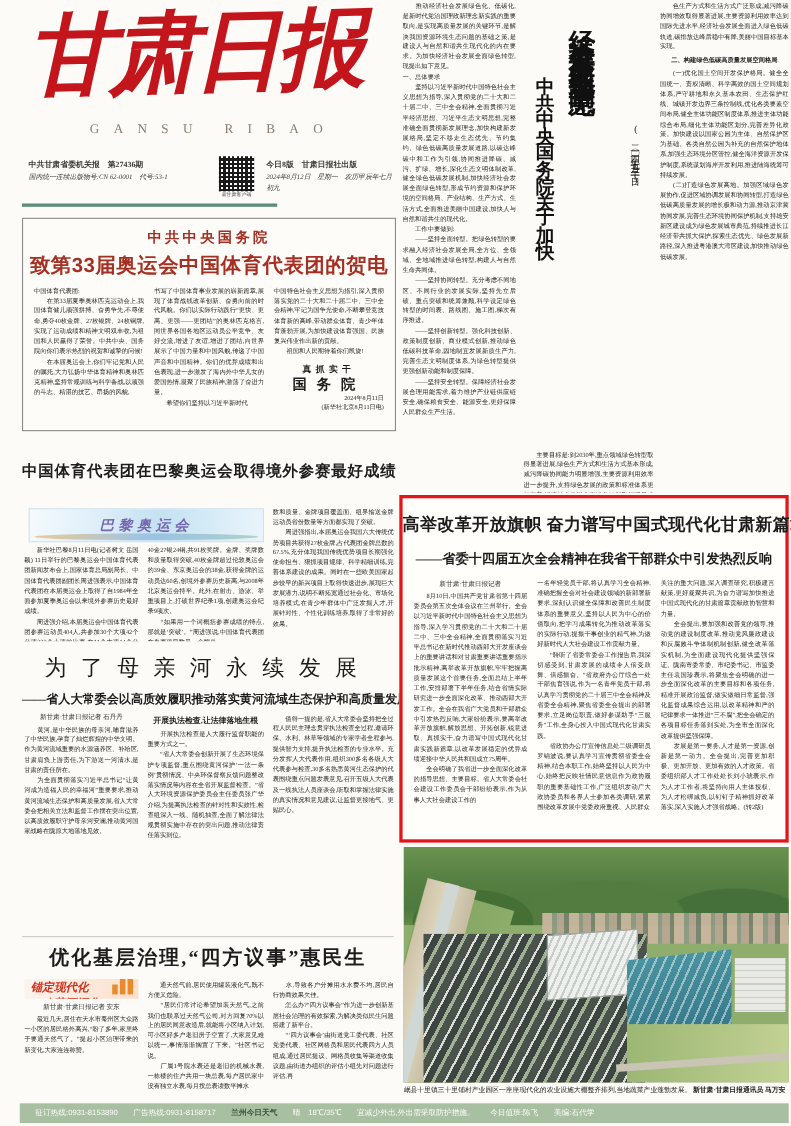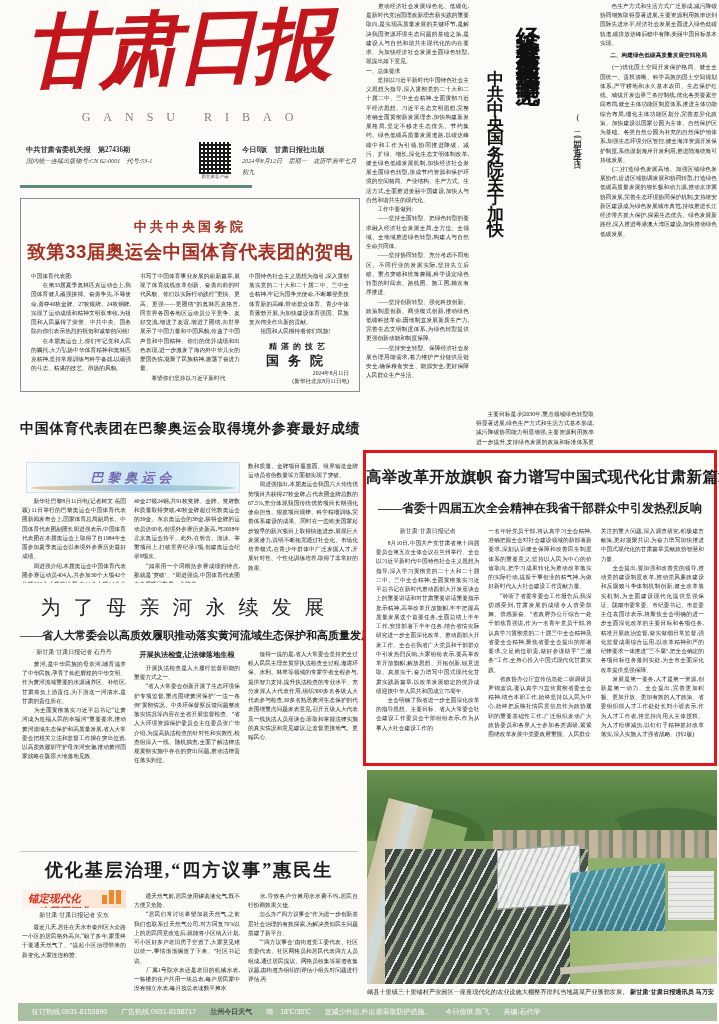--- a/index.html
+++ b/index.html
@@ -134,33 +134,33 @@
   <div class="abs body-text" style="left:476px; top:410px; width:118px; height:38px;">　　主要目标是:到2030年,重点领域绿色转型取得显著进展,绿色生产方式和生活方式基本形成,减污降碳协同能力明显增强,主要资源利用效率进一步提升,支持绿色发展的政策和标准体系更加完善,经济社会发展全面绿色转型取得明显成效。到2035年,绿色低碳循环发展经济体系基本建立。</div>
 
   <div class="abs" style="left:600px; top:2px; width:117px; height:446px; overflow:hidden;">
     <div class="body-text">　　色生产方式和生活方式广泛形成,减污降碳协同增效取得显著进展,主要资源利用效率达到国际先进水平,经济社会发展全面进入绿色低碳轨道,碳排放达峰后稳中有降,美丽中国目标基本实现。</div>
     <div class="body-text" style="font-weight:bold; text-align:center; margin:3px 0;">二、构建绿色低碳高质量发展空间格局</div>
     <div class="body-text">　　(一)优化国土空间开发保护格局。健全全国统一、责权清晰、科学高效的国土空间规划体系,严守耕地和永久基本农田、生态保护红线、城镇开发边界三条控制线,优化各类要素空间布局,健全主体功能区制度体系,推进主体功能综合布局,细化主体功能区划分,完善差异化政策。加快建设以国家公园为主体、自然保护区为基础、各类自然公园为补充的自然保护地体系,加强生态环境分区管控,健全海洋资源开发保护制度,系统谋划海岸开发利用,推进陆海统筹可持续发展。
 　　(二)打造绿色发展高地。加强区域绿色发展协作,促进区域协调发展和协同转型,打造绿色低碳高质量发展的增长极和动力源,推动京津冀协同发展,完善生态环境协同保护机制,支持雄安新区建设成为绿色发展城市典范,持续推进长江经济带共抓大保护,探索生态优先、绿色发展新路径,深入推进粤港澳大湾区建设,加快推动绿色低碳发展。</div>
   </div>
 
   <div class="abs greet-box" style="left:20px; top:198px; width:338px; height:192px;">
-    <div class="greet-kicker" style="margin-top:19px;">中共中央国务院</div>
+    <div class="greet-kicker" style="margin-top:8px;">中共中央国务院</div>
     <div class="greet-title" style="margin-top:3px;">致第33届奥运会中国体育代表团的贺电</div>
     <div class="cols" style="margin:8px 10px 0 10px; height:130px;">
       <div class="col body-text" style="height:100%;">中国体育代表团:
 　　在第33届夏季奥林匹克运动会上,我国体育健儿顽强拼搏、奋勇争先,不辱使命,勇夺40枚金牌、27枚银牌、24枚铜牌,实现了运动成绩和精神文明双丰收,为祖国和人民赢得了荣誉。中共中央、国务院向你们表示热烈的祝贺和诚挚的问候!
 　　在本届奥运会上,你们牢记党和人民的嘱托,大力弘扬中华体育精神和奥林匹克精神,坚持常规训练与科学备战,以顽强的斗志、精湛的技艺、昂扬的风貌,</div>
       <div class="col body-text" style="height:100%;">书写了中国体育事业发展的崭新篇章,展现了体育战线改革创新、奋勇向前的时代风貌。你们以实际行动践行“更快、更高、更强——更团结”的奥林匹克格言,同世界各国各地区运动员公平竞争、友好交流,增进了友谊,增进了团结,向世界展示了中国力量和中国风貌,传递了中国声音和中国精神。你们的优异成绩和出色表现,进一步激发了海内外中华儿女的爱国热情,凝聚了民族精神,激荡了奋进力量。
 　　希望你们坚持以习近平新时代</div>
       <div class="col" style="display:flex; flex-direction:column;">
         <div class="body-text" style="flex:0 0 auto;">中国特色社会主义思想为指引,深入贯彻落实党的二十大和二十届二中、三中全会精神,牢记为国争光使命,不断攀登竞技体育新的高峰,带动群众体育、青少年体育蓬勃开展,为加快建设体育强国、民族复兴伟业作出新的贡献。
 　　祖国和人民期待着你们凯旋!</div>
         <div class="sig">
-          <div class="s1">精湛的技艺</div>
+          <div class="s1">真抓实干</div>
           <div class="s2">国务院</div>
           <div class="s3">2024年8月11日</div>
           <div class="s4">(新华社北京8月11日电)</div>
         </div>
       </div>
     </div>
   </div>
 
   <div class="abs banner" style="left:26px; top:462px; width:212px; height:29px;">
     <span class="banner-label">巴黎奥运会</span>

